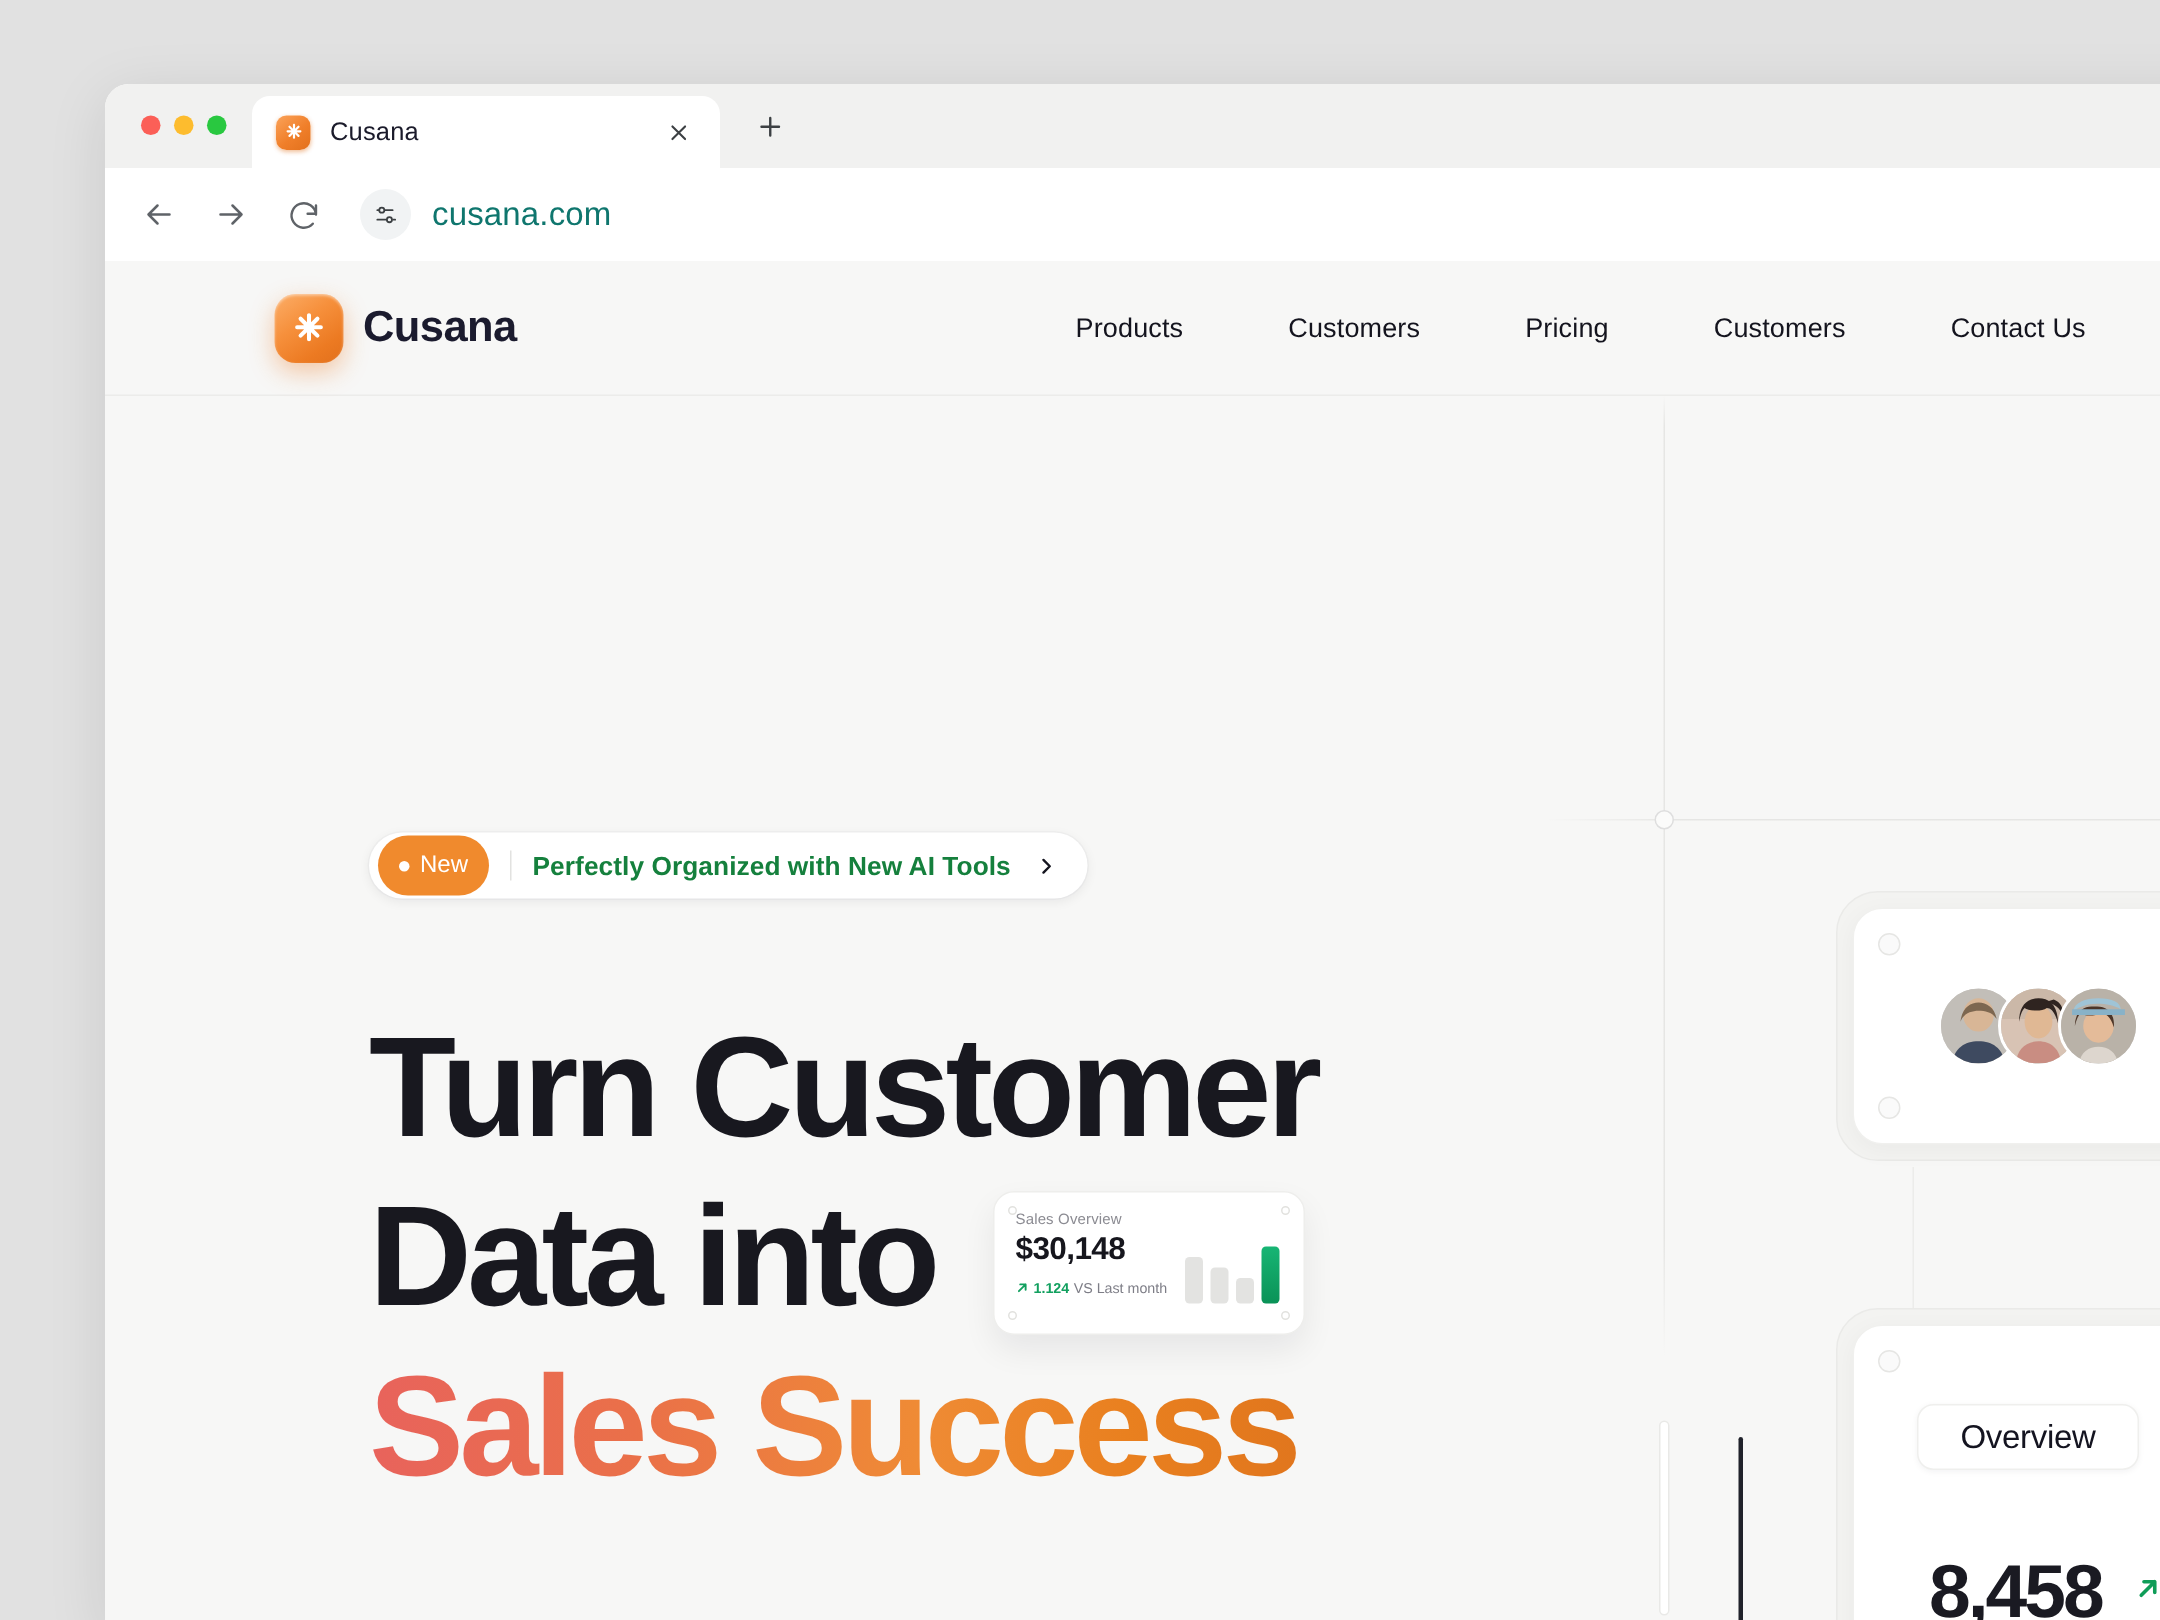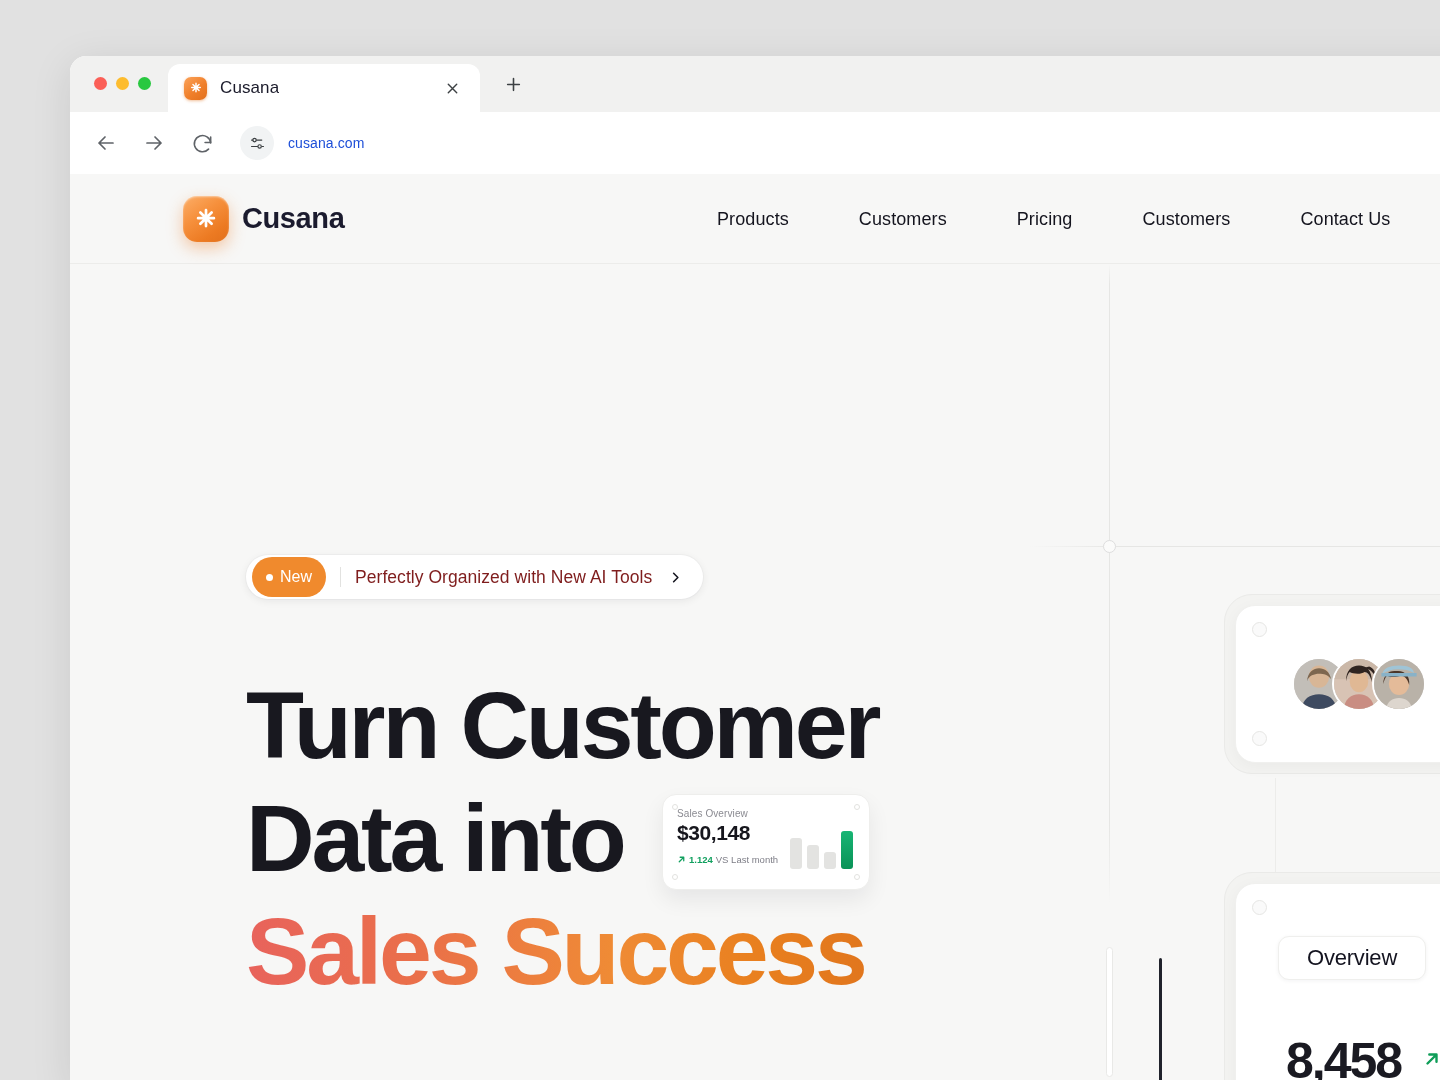--- a/index.html
+++ b/index.html
@@ -72,21 +72,21 @@
   }
   .navbtn{ width:28px;height:28px;display:flex;align-items:center;justify-content:center;color:#5f6368;}
   .urlwrap{
     display:flex; align-items:center; gap:14px; margin-left:4px;
   }
   .shield{
     width:34px;height:34px;border-radius:50%;
     background:#f1f3f4; display:flex;align-items:center;justify-content:center;
     color:#3c4043;
   }
-  .urltext{ font-size:14px; color:#1d4ed8; letter-spacing:.1px; }
+  .urltext{ font-size:22px; color:#0f766e; letter-spacing:.1px; }
 
   
   .page{
     position:relative;
     height:912px;
     background:#f7f7f6;
     overflow:hidden;
   }
 
   .siteheader{
@@ -126,21 +126,21 @@
     box-shadow:0 2px 8px rgba(20,20,30,.07), 0 0 0 1px rgba(20,20,30,.025);
   }
   .badge-pill{
     display:flex; align-items:center; gap:7px;
     background:#f08a2d; color:#fff;
     height:40px; padding:0 14px; border-radius:999px;
     font-size:16px; font-weight:500;
   }
   .badge-pill .bdot{ width:7px;height:7px;border-radius:50%;background:#fff; }
   .badge-sep{ width:1px; height:20px; background:#e2e2e0; margin:0 14px; }
-  .badge-text{ font-size:17.5px; color:#7f1d1d; letter-spacing:.05px; }
+  .badge-text{ font-size:17.5px; color:#15803d; letter-spacing:.05px;font-weight:bold; }
   .badge-chev{ margin:0 14px 0 16px; display:flex;align-items:center; color:#15151f; }
 
   .headline{
     position:absolute; left:176px; top:405px;
     font-size:95px; line-height:113px;
     font-weight:700; letter-spacing:-3.2px; color:#18181f;
     white-space:nowrap;
   }
   .headline .l1, .headline .l2{ display:block; }
   .headline .grad{

